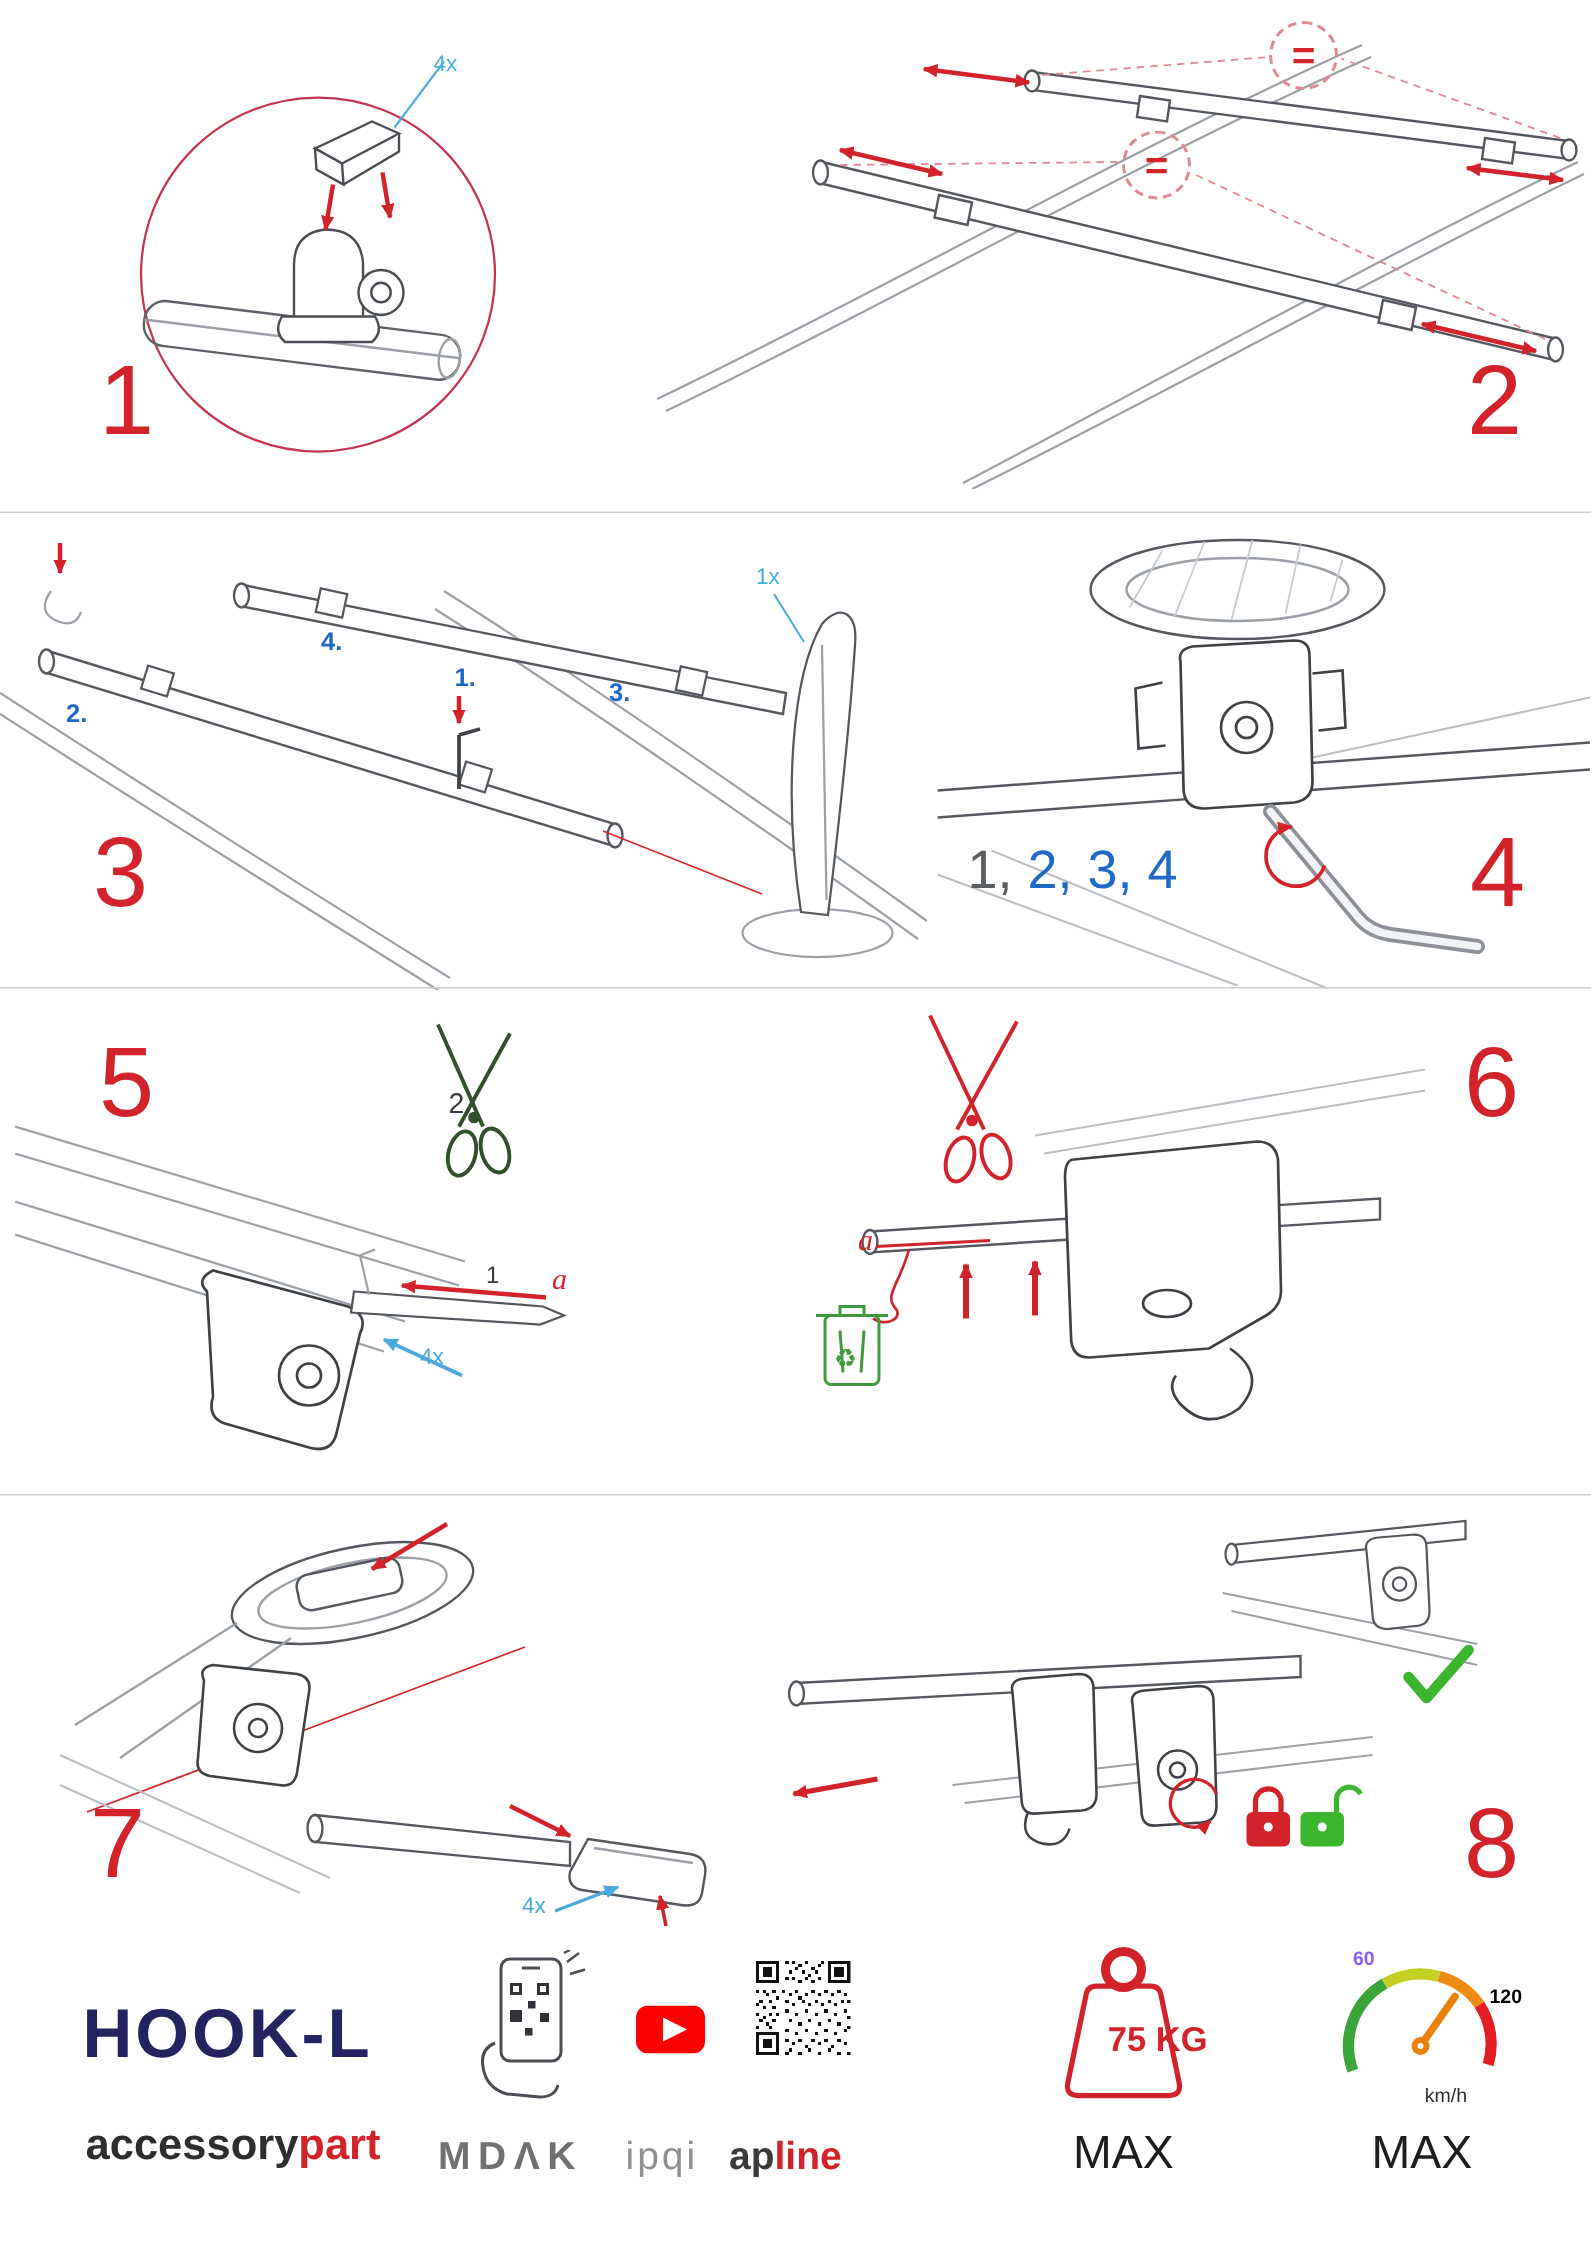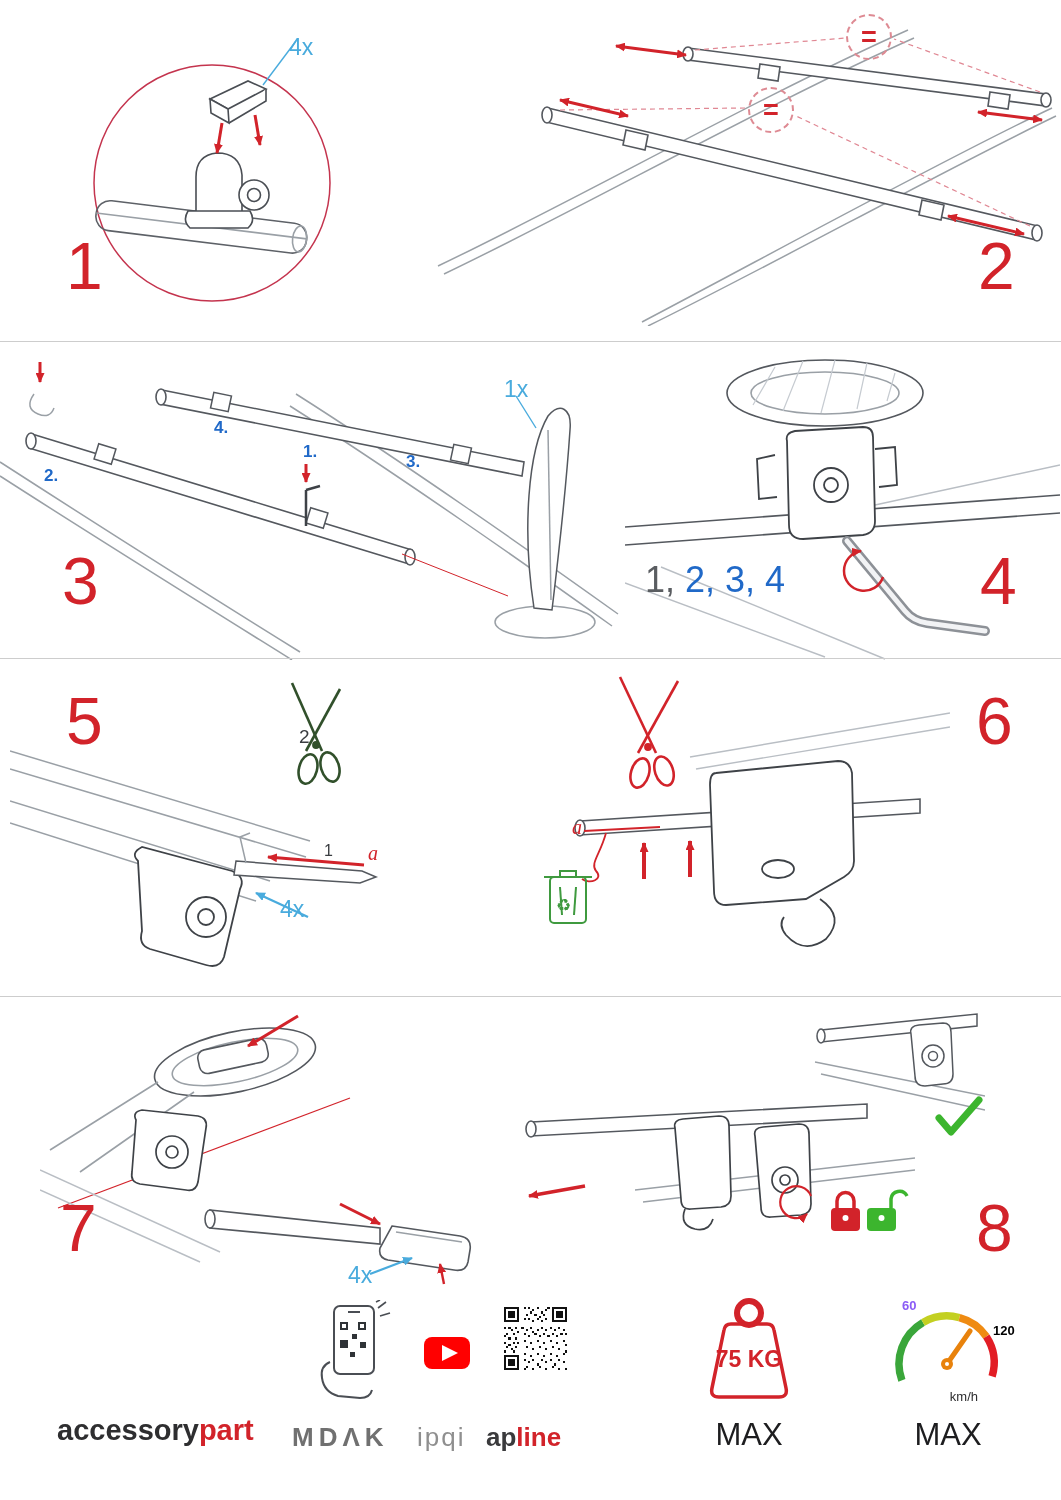--- a/index.html
+++ b/index.html
@@ -1,38 +1,38 @@
 <!DOCTYPE html>
 <html><head>
 <meta charset="utf-8">
 <style>
   *{box-sizing:border-box;margin:0;padding:0}
   body{font-family:"Liberation Sans",sans-serif;background:#ffffff}
   #page{position:relative;width:1061px;height:1500px;background:#fff;overflow:hidden}
   .abs{position:absolute}
   .stepnum{position:absolute;font-size:66px;color:#d2232a;line-height:1;font-weight:400}
-  .lbl-blue{position:absolute;font-size:23px;color:#49abdd;font-weight:500}
+  .lbl-blue{position:absolute;font-size:15px;color:#49abdd;font-weight:500}
   .lbl-royal{position:absolute;font-size:17px;color:#2069c8;font-weight:700}
   .lbl-dark{position:absolute;color:#3a3d41;font-weight:500}
   .lbl-a{position:absolute;color:#d2232a;font-style:italic;font-family:"Liberation Serif",serif;font-size:20px}
   .eq-circle{position:absolute;width:46px;height:46px;border:2px dashed #de8a93;border-radius:50%;
              display:flex;align-items:center;justify-content:center;color:#d2232a;font-size:27px;font-weight:700}
   .divider{position:absolute;left:0;width:1061px;height:1px;background:#cdcdcd}
   .seq{position:absolute;font-size:36px;font-weight:500;line-height:1}
   .seq .g{color:#5a5d61}
   .seq .b{color:#2069c8;margin-left:10px}
   .hookl{position:absolute;font-size:46px;font-weight:600;color:#23235f;letter-spacing:2px;line-height:1}
   .brand{position:absolute;font-size:29px;font-weight:700;line-height:1}
   .brand .blk{color:#2e2e30}.brand .red{color:#d2232a}
   .logo-mdak{position:absolute;color:#707070;font-weight:700;letter-spacing:5px;font-size:26px;line-height:1}
   .logo-ipqi{position:absolute;color:#8f8f8f;font-weight:500;letter-spacing:2px;font-size:26px;line-height:1}
   .logo-apline{position:absolute;font-size:26px;font-weight:600;line-height:1}
   .logo-apline .blk{color:#3a3a3c}.logo-apline .red{color:#d2232a}
   .maxlbl{position:absolute;color:#1d1d1f;font-size:31px;font-weight:500;text-align:center;line-height:1}
-  .kg{position:absolute;color:#d2232a;font-size:23px;font-weight:600;text-align:center;line-height:1}
+  .kg{position:absolute;color:#d2232a;font-size:23px;font-weight:600;text-align:right;line-height:1}
   .sp-low{position:absolute;color:#8b5cf6;font-size:13px;font-weight:700;line-height:1}
   .sp-high{position:absolute;color:#000000;font-size:13px;font-weight:700;line-height:1}
   .sp-unit{position:absolute;color:#2e2e30;font-size:13px;text-align:right;line-height:1}
   .recycle{position:absolute;color:#3f9a3f;font-size:17px;line-height:1}
   svg{display:block}
 </style>
 </head>
 <body>
 
 <div id="page">
@@ -390,20 +390,21 @@
       </g>
       <g>
         <path d="M376 208 v-9 a8.5 8.5 0 0 1 16 -3" stroke="#3cb52e" stroke-width="3.5" fill="none"></path>
         <rect x="352" y="208" width="29" height="23" rx="4" fill="#3cb52e"></rect>
         <circle cx="366.5" cy="218" r="3" fill="#ffffff"></circle>
       </g>
     </svg>
   </div>
   <span class="stepnum" style="left:976px;top:1195px">8</span>
 
+  <span class="hookl" style="left:55px;top:1332px">HOOK-L</span>
   <div class="brand" style="left:57px;top:1416px">
     <span class="blk">accessory</span><span class="red">part</span>
   </div>
 
   <div class="abs" style="left:312px;top:1300px;width:80px;height:100px">
     <svg viewBox="0 0 80 100" width="80" height="100">
       <g stroke="#4a4e54" stroke-width="2" fill="none">
         <rect x="22" y="6" width="40" height="68" rx="6"></rect>
         <line x1="36" y1="12" x2="48" y2="12"></line>
         <path d="M18 62 q-10 4 -8 16 q2 14 16 18 l22 2 q10 0 12 -8"></path>

